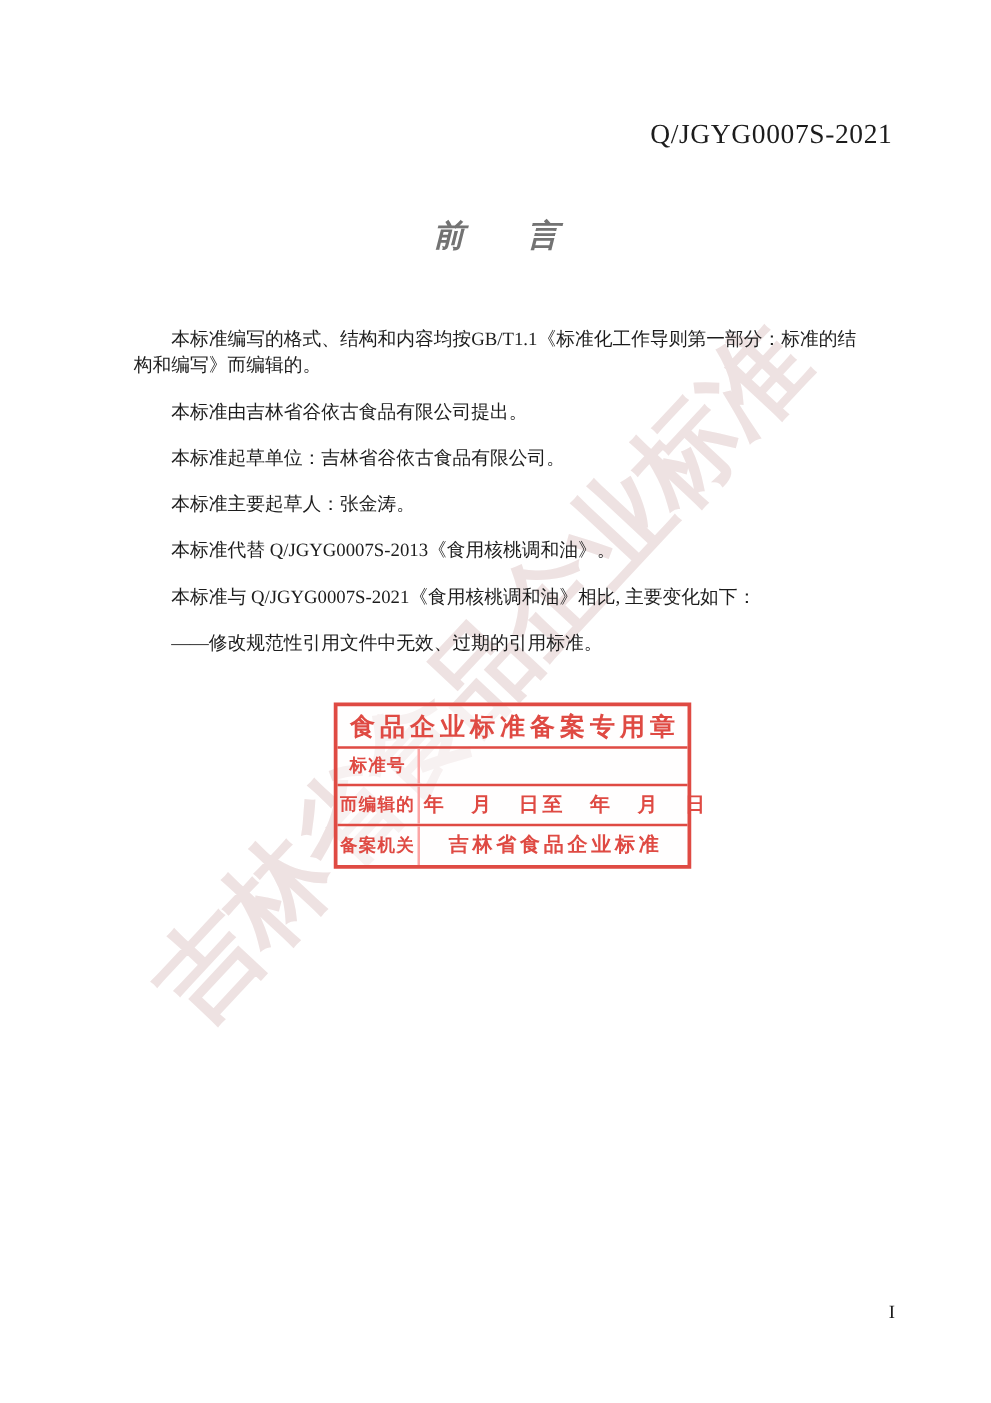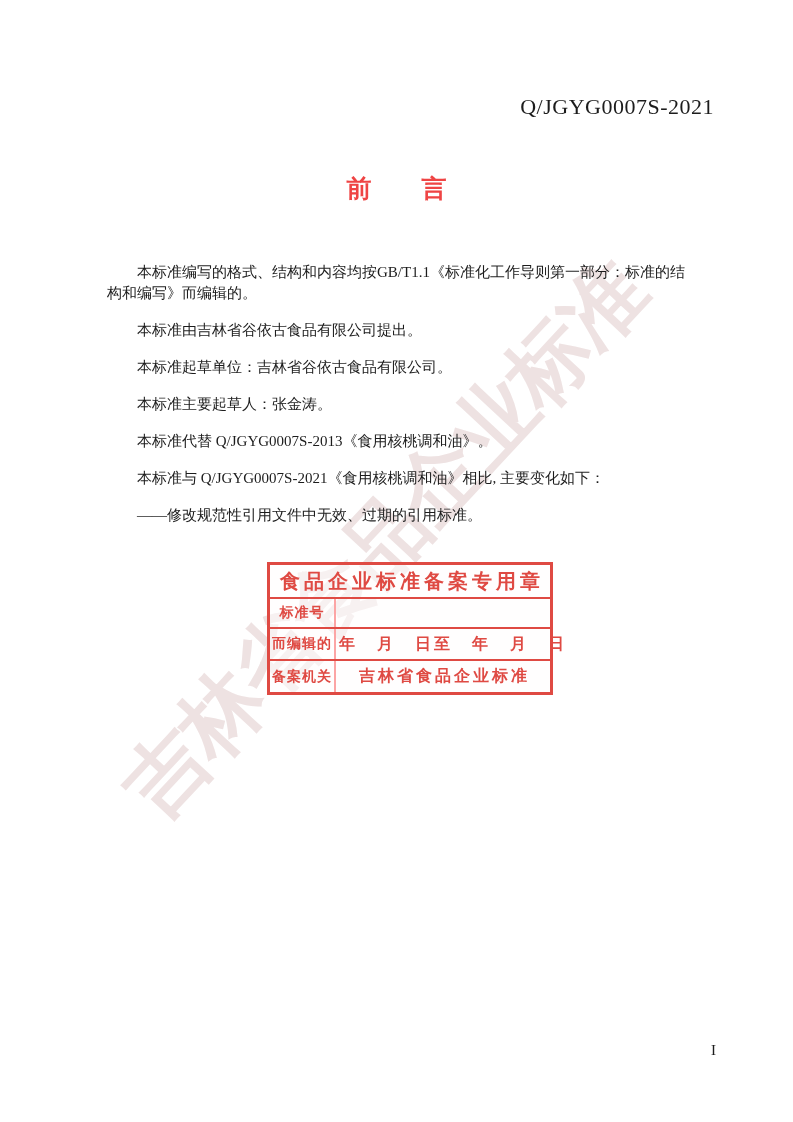--- a/index.html
+++ b/index.html
@@ -39,22 +39,23 @@
 
   .fw-title {
     position: absolute;
     top: 172px;
     left: 0;
     width: 100%;
     text-align: center;
     font-family: "Liberation Sans", "DejaVu Sans", sans-serif;
     font-weight: bold;
     font-size: 25px;
-    color: #ef4444;
+    color: #737373;
     z-index: 2;
+    font-style: italic;
   }
 
   .foreword {
     position: absolute;
     left: 91px;
     top: 246px;
     width: 624px;
     font-size: 15px;
     line-height: 21px;
     z-index: 2;

